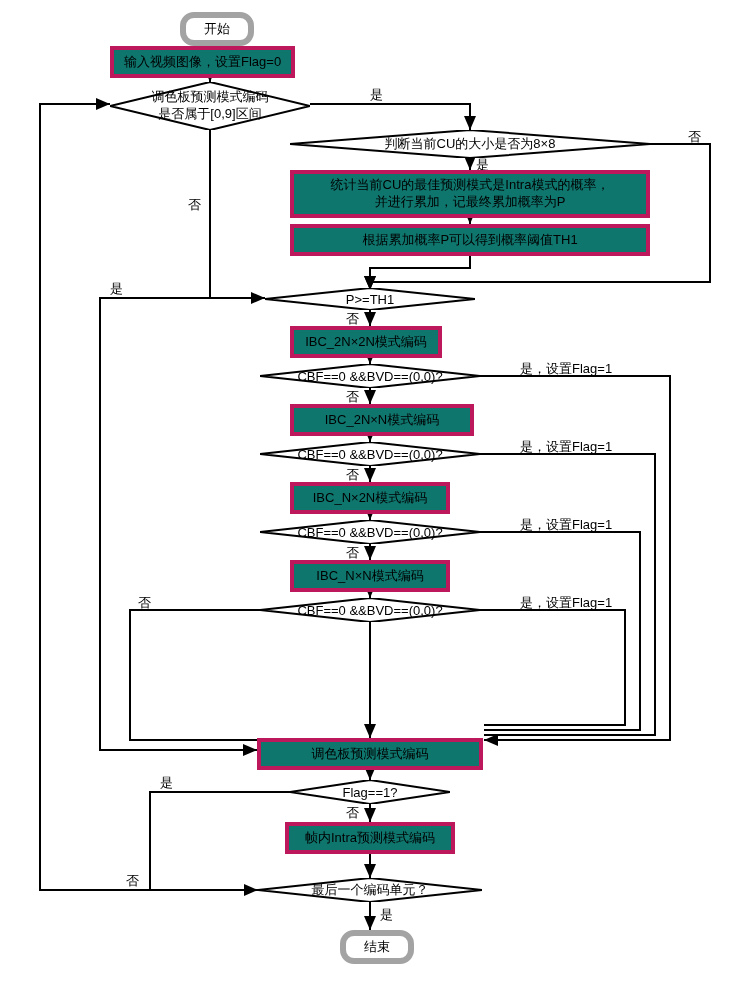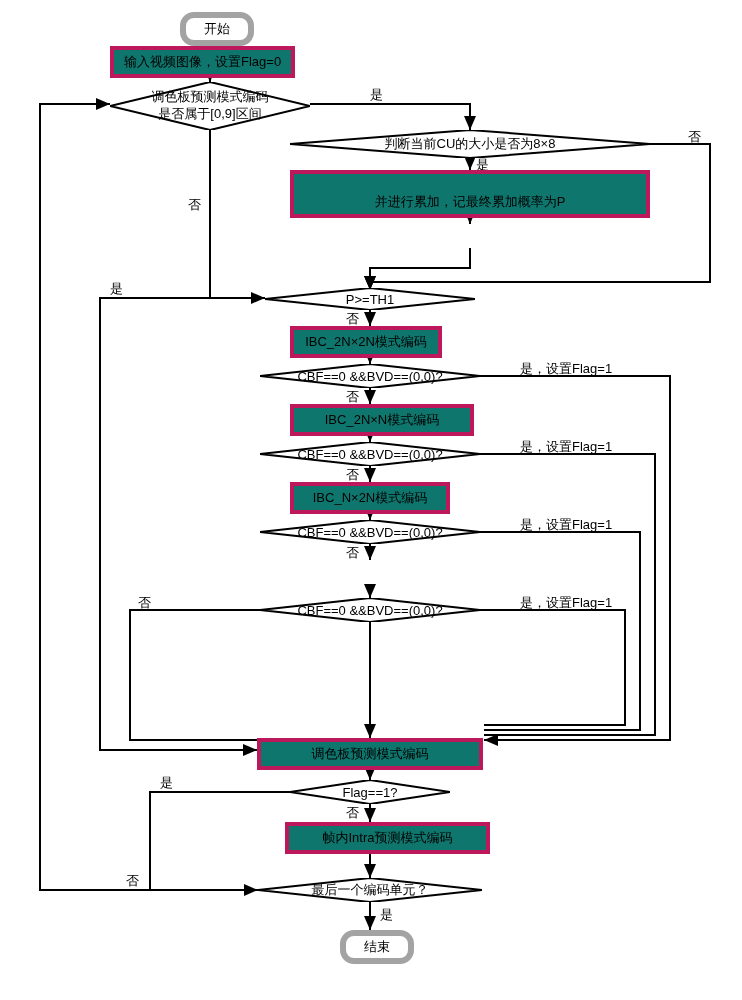--- a/index.html
+++ b/index.html
@@ -146,24 +146,27 @@
 <div class="diamond-wide" style="left:280px; top:120px; width:360px; height:28px;">
   <svg width="360" height="28">
         <polygon points="180,0 360,14 180,28 0,14" fill="#fff" stroke="#000" stroke-width="2"></polygon>
       </svg>
 </div>
 <div class="diamond-label" style="left:460px; top:134px;">判断当前CU的大小是否为8×8</div>
 <div class="edge-label" style="left:678px; top:118px;">否</div>
 <div class="edge-label" style="left:466px; top:146px;">是</div>
 
 <div class="process multi" style="left:280px; top:160px; width:360px;">
-  <br>
+  <span>统计当前CU的最佳预测模式是Intra模式的概率，</span><br>
   <span>并进行累加，记最终累加概率为P</span>
 </div>
 
+<div class="process" style="left:280px; top:214px; width:360px;">
+  <span>根据累加概率P可以得到概率阈值TH1</span>
+</div>
 
 <div class="diamond-wide" style="left:255px; top:278px; width:210px; height:22px;">
   <svg width="210" height="22">
         <polygon points="105,0 210,11 105,22 0,11" fill="#fff" stroke="#000" stroke-width="2"></polygon>
       </svg>
 </div>
 <div class="diamond-label" style="left:360px; top:289px;">P&gt;=TH1</div>
 <div class="edge-label" style="left:100px; top:270px;">是</div>
 <div class="edge-label" style="left:336px; top:300px;">否</div>
 
@@ -199,20 +202,23 @@
 
 <div class="diamond-wide" style="left:250px; top:510px; width:220px; height:24px;">
   <svg width="220" height="24">
         <polygon points="110,0 220,12 110,24 0,12" fill="#fff" stroke="#000" stroke-width="2"></polygon>
       </svg>
 </div>
 <div class="diamond-label" style="left:360px; top:522px;">CBF==0 &amp;&amp;BVD==(0,0)?</div>
 <div class="edge-label" style="left:510px; top:506px;">是，设置Flag=1</div>
 <div class="edge-label" style="left:336px; top:534px;">否</div>
 
+<div class="process" style="left:280px; top:550px; width:160px;">
+  <span>IBC_N×N模式编码</span>
+</div>
 
 <div class="diamond-wide" style="left:250px; top:588px; width:220px; height:24px;">
   <svg width="220" height="24">
         <polygon points="110,0 220,12 110,24 0,12" fill="#fff" stroke="#000" stroke-width="2"></polygon>
       </svg>
 </div>
 <div class="diamond-label" style="left:360px; top:600px;">CBF==0 &amp;&amp;BVD==(0,0)?</div>
 <div class="edge-label" style="left:510px; top:584px;">是，设置Flag=1</div>
 <div class="edge-label" style="left:128px; top:584px;">否</div>
 
@@ -222,21 +228,21 @@
 
 <div class="diamond-wide" style="left:280px; top:770px; width:160px; height:24px;">
   <svg width="160" height="24">
         <polygon points="80,0 160,12 80,24 0,12" fill="#fff" stroke="#000" stroke-width="2"></polygon>
       </svg>
 </div>
 <div class="diamond-label" style="left:360px; top:782px;text-align:center;">Flag==1?</div>
 <div class="edge-label" style="left:150px; top:764px;">是</div>
 <div class="edge-label" style="left:336px; top:794px;">否</div>
 
-<div class="process" style="left:275px; top:812px; width:205px;">
+<div class="process" style="left:275px; top:812px; width:170px;">
   <span>帧内Intra预测模式编码</span>
 </div>
 
 <div class="diamond-wide" style="left:248px; top:868px; width:224px; height:24px;">
   <svg width="224" height="24">
         <polygon points="112,0 224,12 112,24 0,12" fill="#fff" stroke="#000" stroke-width="2"></polygon>
       </svg>
 </div>
 <div class="diamond-label" style="left:360px; top:880px;">最后一个编码单元？</div>
 <div class="edge-label" style="left:370px; top:896px;">是</div>

